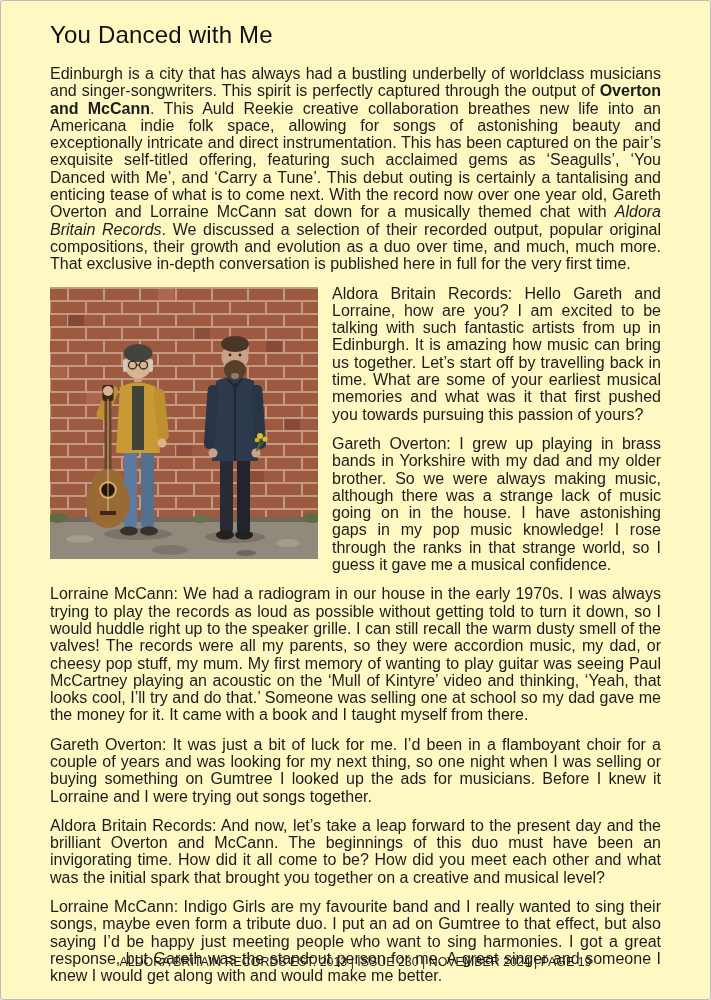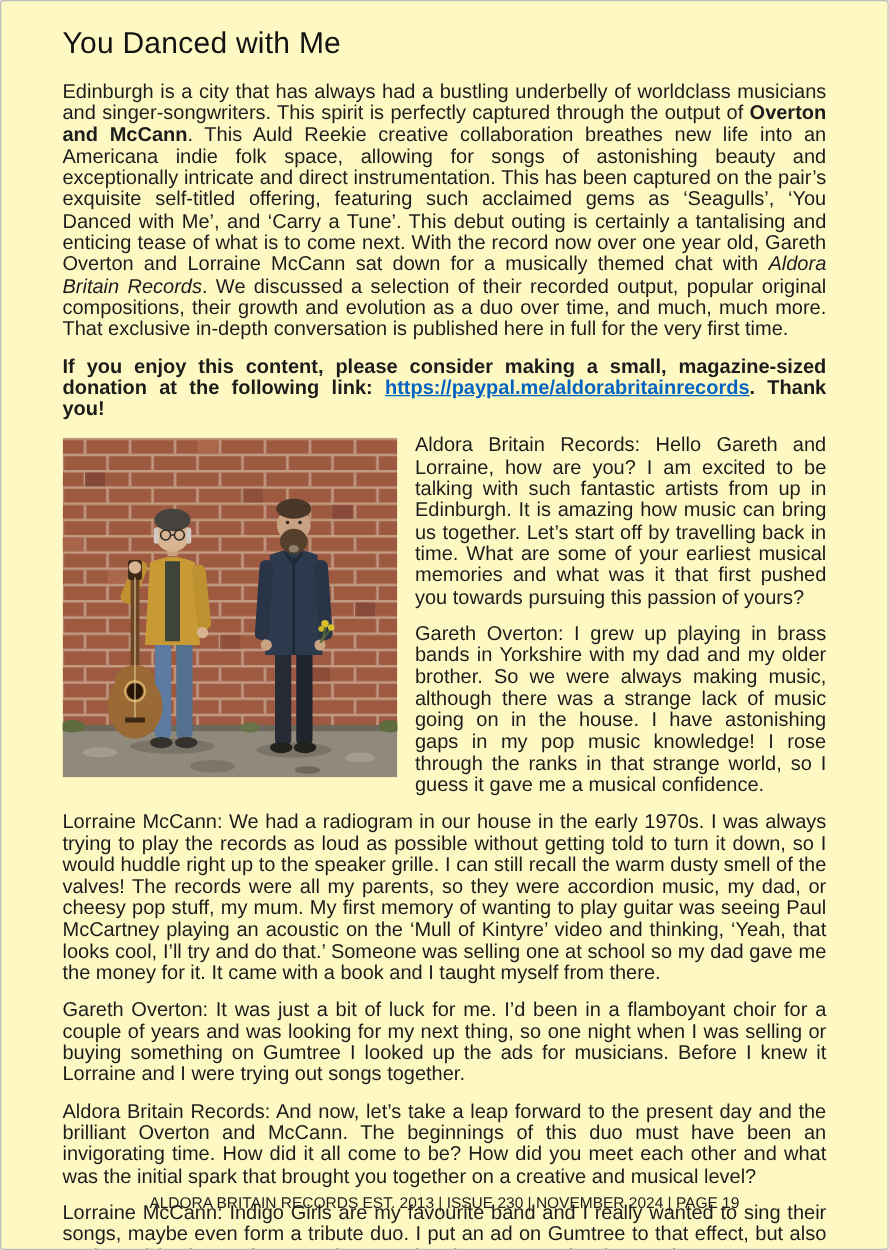--- a/index.html
+++ b/index.html
@@ -48,21 +48,20 @@
 </style>
 </head>
 <body>
 
 <div class="page">
 
   <h1 class="title">You Danced with Me</h1>
 
   <p class="body"><span>Edinburgh is a city that has always had a bustling underbelly of worldclass musicians and singer-songwriters.  This spirit is perfectly captured through the output of </span><span style="font-weight: bold;">Overton and McCann</span><span>.  This Auld Reekie creative collaboration breathes new life into an Americana indie folk space, allowing for songs of astonishing beauty and exceptionally intricate and direct instrumentation.  This has been captured on the pair’s exquisite self-titled offering, featuring such acclaimed gems as ‘Seagulls’, ‘You Danced with Me’, and ‘Carry a Tune’.  This debut outing is certainly a tantalising and enticing tease of what is to come next.  With the record now over one year old, Gareth Overton and Lorraine McCann sat down for a musically themed chat with </span><span style="font-style: italic;">Aldora Britain Records</span><span>.  We discussed a selection of their recorded output, popular original compositions, their growth and evolution as a duo over time, and much, much more.  That exclusive in-depth conversation is published here in full for the very first time.</span></p>
 
-  <p class="body"><span style="font-weight: bold;">If you enjoy this content, please consider making a small, magazine-sized donation at the following link: </span><a class="doc-link" style="color: rgb(5, 99, 193); font-weight: bold;">https://paypal.me/aldorabritainrecords</a><span style="font-weight: bold;">.  Thank you!</span></p>
 
   <div class="interview">
 
     <figure class="photo">
       <svg viewBox="0 0 268 272" xmlns="http://www.w3.org/2000/svg">
         <defs>
           <pattern id="brick" width="36" height="26" patternUnits="userSpaceOnUse">
             <rect width="36" height="26" fill="#9d5a41"></rect>
             <rect x="0" y="0" width="36" height="2" fill="#c29a82"></rect>
             <rect x="0" y="13" width="36" height="2" fill="#c29a82"></rect>

